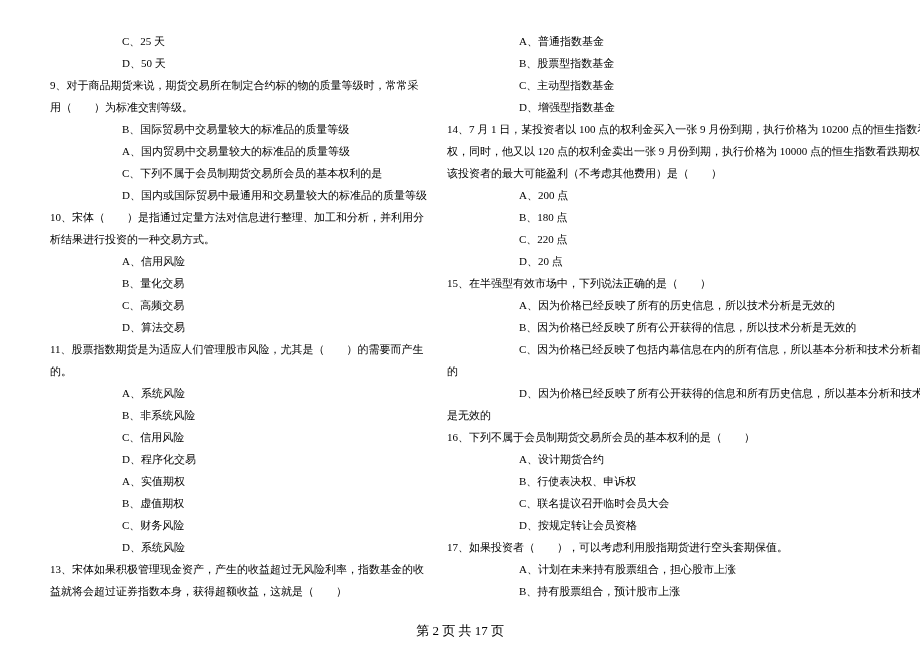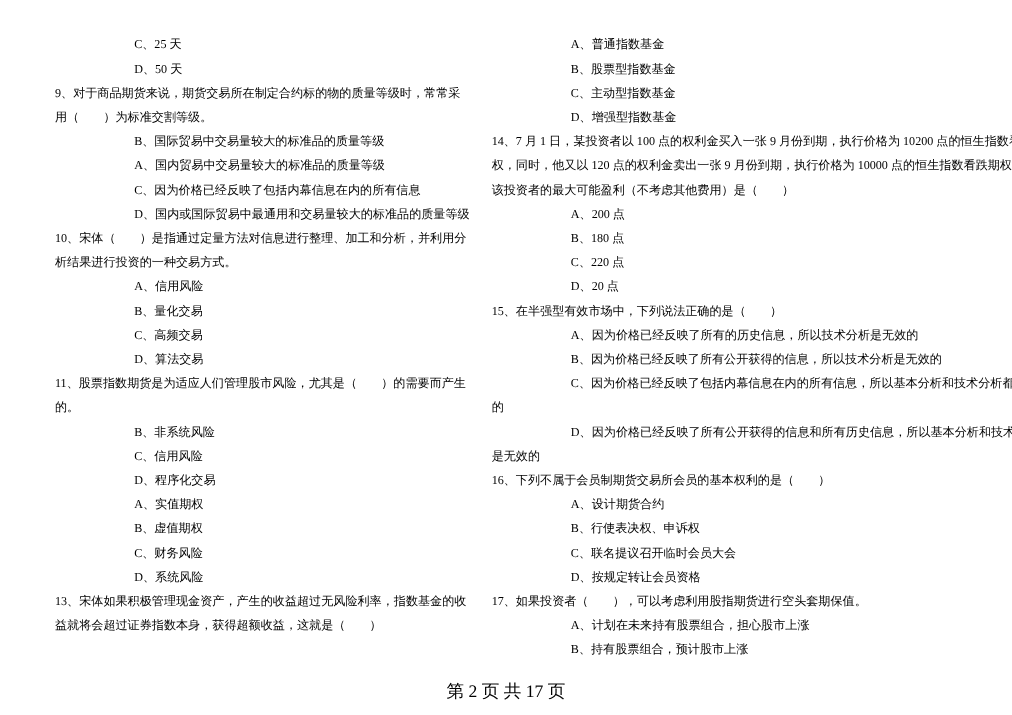--- a/index.html
+++ b/index.html
@@ -32,48 +32,49 @@
     }
     .indent-q {
       padding-left: 0;
     }
     .footer {
       position: absolute;
       bottom: 10px;
       left: 0;
       right: 0;
       text-align: center;
-      font-size: 16px;
+      font-size: 13px;
     }
     .line {
       white-space: nowrap;
       overflow: hidden;
     }
   </style>
 </head>
 <body>
 
 <div class="columns">
   <div class="column">
     <div class="line indent-opt">C、25 天</div>
     <div class="line indent-opt">D、50 天</div>
 
     <div class="indent-q">9、对于商品期货来说，期货交易所在制定合约标的物的质量等级时，常常采用（　　）为标准交割等级。</div>
     <div class="line indent-opt">B、国际贸易中交易量较大的标准品的质量等级</div>
     <div class="line indent-opt">A、国内贸易中交易量较大的标准品的质量等级</div>
-    <div class="line indent-opt">C、因为价格已经反映了包括内幕信息在内的所有信息</div>
+    <div class="line indent-opt">C、下列不属于会员制期货交易所会员的基本权利的是</div>
     <div class="line indent-opt">D、国内或国际贸易中最通用和交易量较大的标准品的质量等级</div>
 
     <div class="indent-q">10、宋体（　　）是指通过定量方法对信息进行整理、加工和分析，并利用分析结果进行投资的一种交易方式。</div>
     <div class="line indent-opt">A、信用风险</div>
     <div class="line indent-opt">B、量化交易</div>
     <div class="line indent-opt">C、高频交易</div>
     <div class="line indent-opt">D、算法交易</div>
 
     <div class="indent-q">11、股票指数期货是为适应人们管理股市风险，尤其是（　　）的需要而产生的。</div>
+    <div class="line indent-opt">A、系统风险</div>
     <div class="line indent-opt">B、非系统风险</div>
     <div class="line indent-opt">C、信用风险</div>
     <div class="line indent-opt">D、程序化交易</div>
 
     <div class="line indent-opt">A、实值期权</div>
     <div class="line indent-opt">B、虚值期权</div>
     <div class="line indent-opt">C、财务风险</div>
     <div class="line indent-opt">D、系统风险</div>
 
     <div class="indent-q">13、宋体如果积极管理现金资产，产生的收益超过无风险利率，指数基金的收益就将会超过证券指数本身，获得超额收益，这就是（　　）</div>

